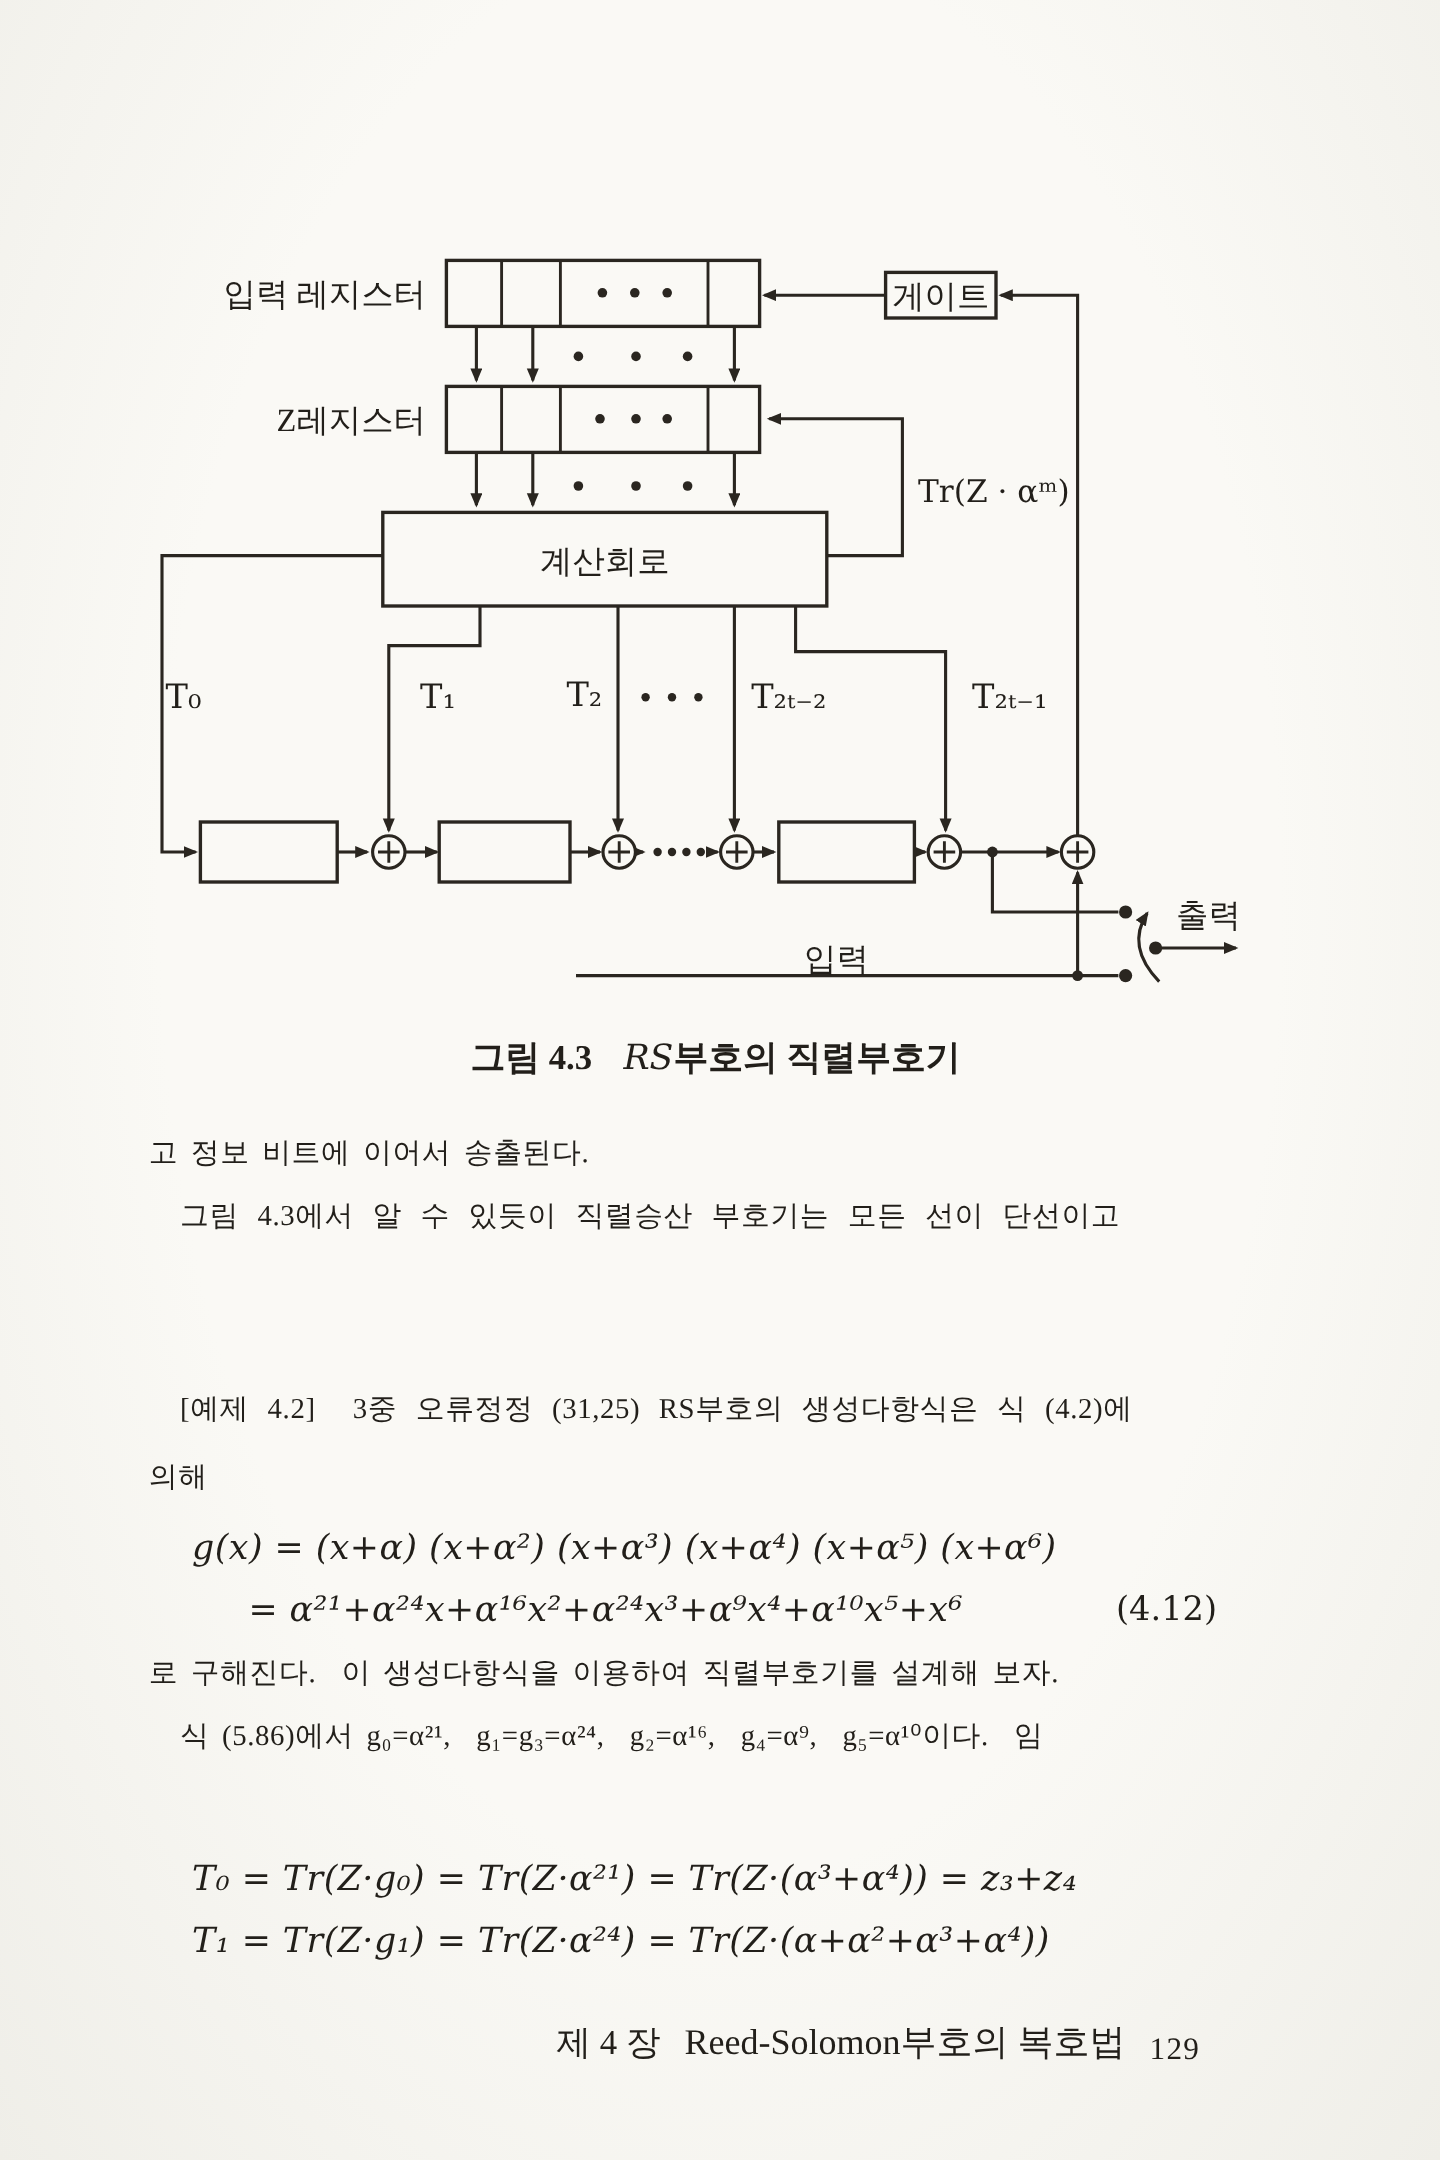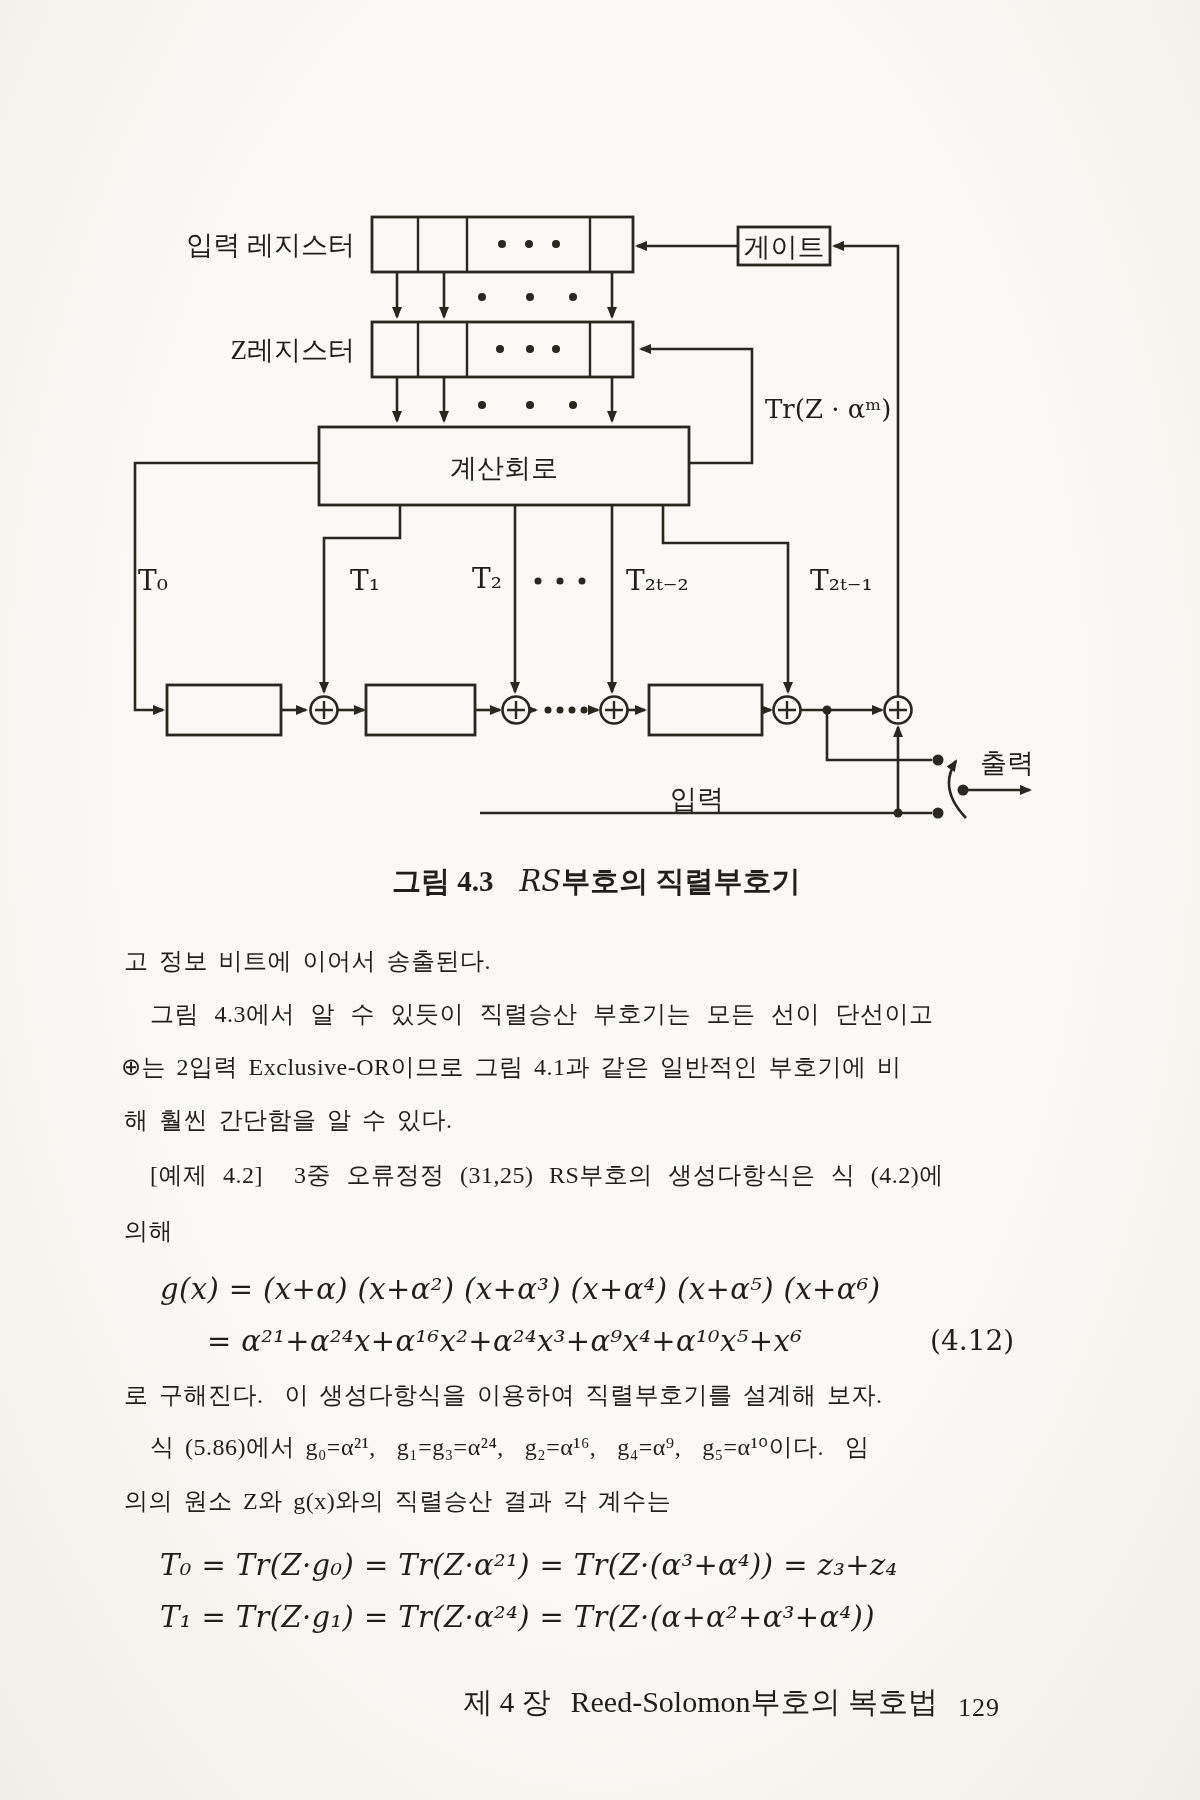--- a/index.html
+++ b/index.html
@@ -165,32 +165,29 @@
     <text class="klabel" x="980" y="772">출력</text>
   </svg>
 
   <div class="abs caption" style="left:372px;top:862px;margin-left:20px;">
     <span>그림 4.3</span>
     <span class="rsrun"><span class="rs">RS</span><span>부호의 직렬부호기</span></span>
   </div>
 
   <div class="abs kline" style="left:124px;top:948px;">고 정보 비트에 이어서 송출된다.</div>
   <div class="abs kline wide" style="left:150px;top:1001px;">그림 4.3에서 알 수 있듯이 직렬승산 부호기는 모든 선이 단선이고</div>
-  <div class="abs kline" style="left:121px;top:1054px;">⊕는 2입력 Exclusive-OR이므로 그림 4.1과 같은 일반적인 부호기에 비</div>
-  <div class="abs kline" style="left:124px;top:1107px;">해 훨씬 간단함을 알 수 있다.</div>
   <div class="abs kline wide" style="left:150px;top:1162px;">[예제 4.2]  3중 오류정정 (31,25) RS부호의 생성다항식은 식 (4.2)에</div>
   <div class="abs kline" style="left:124px;top:1218px;">의해</div>
 
   <div class="abs eq" style="left:160px;top:1272px;">g(x) = (x+α) (x+α²) (x+α³) (x+α⁴) (x+α⁵) (x+α⁶)</div>
   <div class="abs eq" style="left:207px;top:1324px;">= α²¹+α²⁴x+α¹⁶x²+α²⁴x³+α⁹x⁴+α¹⁰x⁵+x⁶</div>
   <div class="abs eqnum" style="left:930px;top:1324px;">(4.12)</div>
 
   <div class="abs kline" style="left:124px;top:1382px;">로 구해진다.  이 생성다항식을 이용하여 직렬부호기를 설계해 보자.</div>
   <div class="abs kline" style="left:150px;top:1434px;">식 (5.86)에서 g₀=α²¹,  g₁=g₃=α²⁴,  g₂=α¹⁶,  g₄=α⁹,  g₅=α¹⁰이다.  임</div>
-  <div class="abs kline" style="left:124px;top:1488px;">의의 원소 Z와 g(x)와의 직렬승산 결과 각 계수는</div>
 
   <div class="abs eq" style="left:160px;top:1600px;">T₁ = Tr(Z·g₁) = Tr(Z·α²⁴) = Tr(Z·(α+α²+α³+α⁴))</div>
   <div class="abs eq" style="left:160px;top:1548px;">T₀ = Tr(Z·g₀) = Tr(Z·α²¹) = Tr(Z·(α³+α⁴)) = z₃+z₄</div>
 
   <div class="abs footer" style="right:200px;top:1682px;">
     <span class="chap">제 4 장</span>
     <span class="ftitle">Reed-Solomon부호의 복호법</span>
     <span class="pnum">129</span>
   </div>
 

